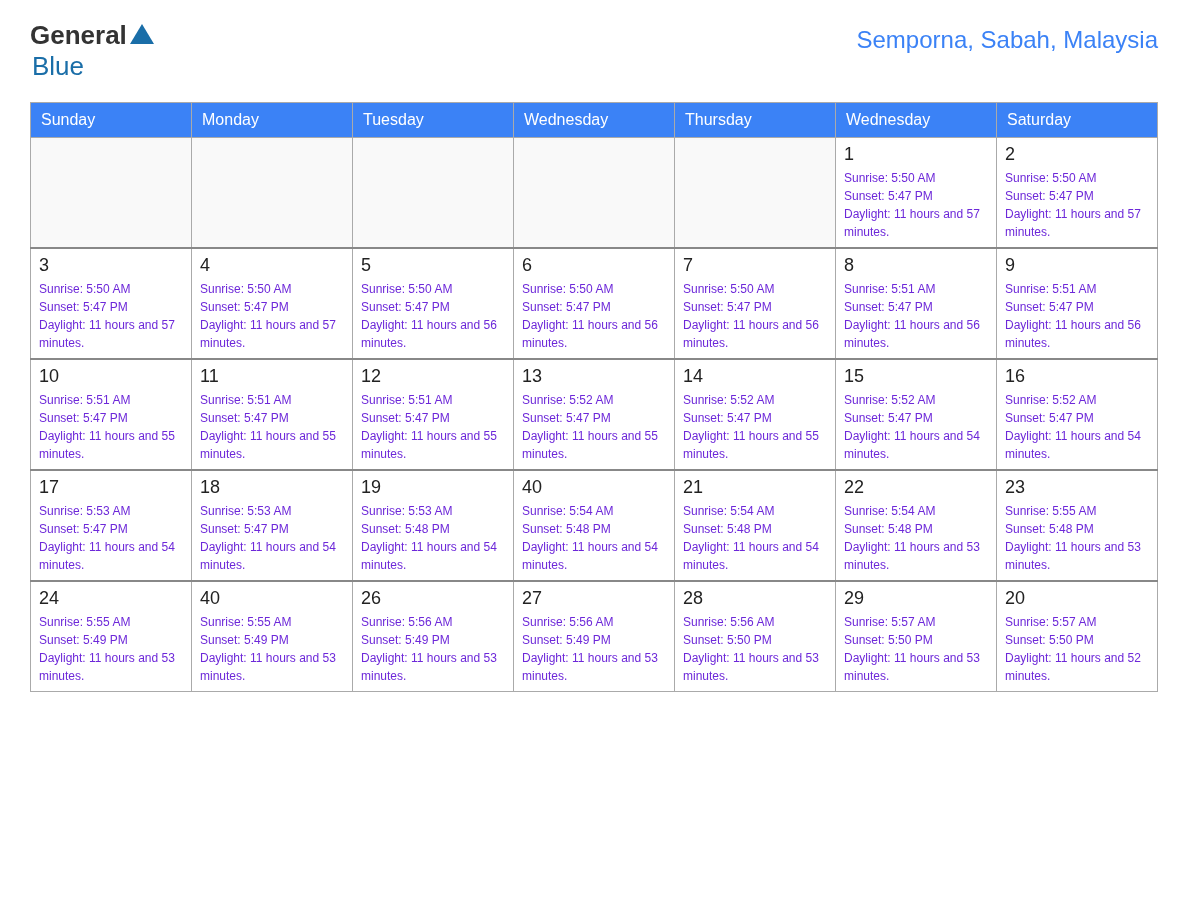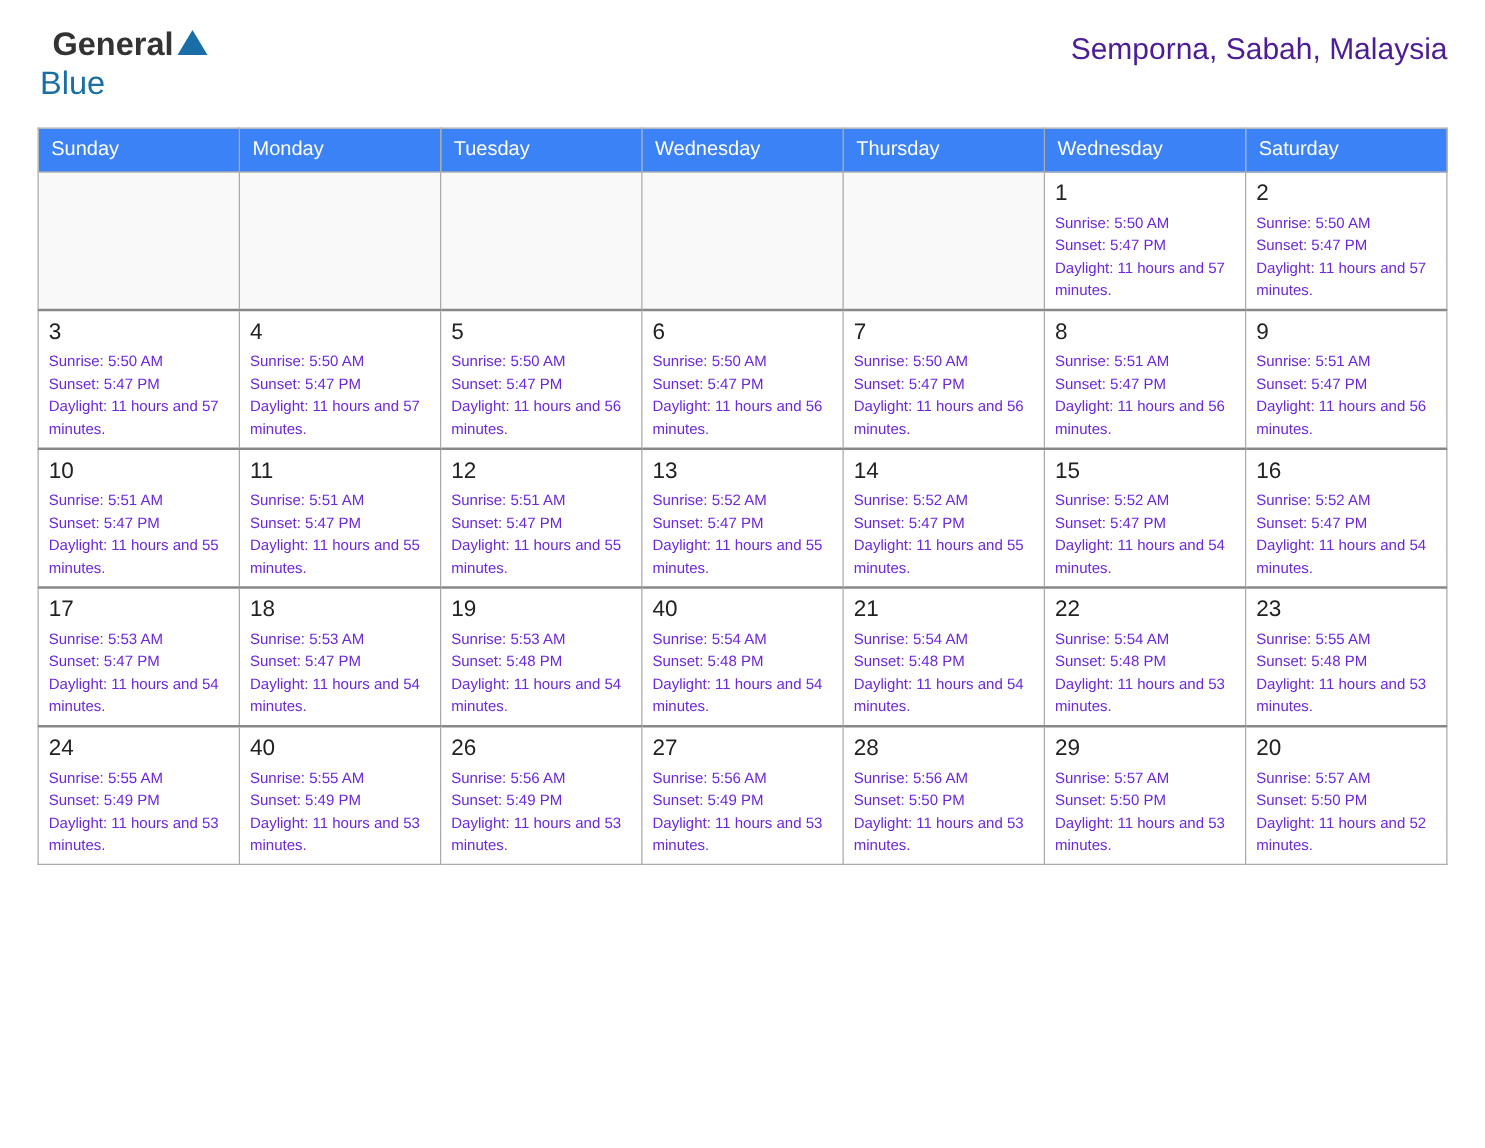--- a/index.html
+++ b/index.html
@@ -17,21 +17,20 @@
       margin-bottom: 20px;
     }
     .logo {
       display: flex;
       flex-direction: column;
       align-items: flex-start;
     }
     .logo-top {
       display: flex;
       align-items: center;
-      margin-left: 12px;
     }
     .logo-general {
       font-size: 26px;
       font-weight: bold;
       color: #333;
     }
     .logo-triangle {
       width: 0;
       height: 0;
       border-left: 12px solid transparent;
@@ -50,21 +49,21 @@
       text-align: right;
     }
     .month-title {
       font-size: 52px;
       font-weight: normal;
       color: #222;
       line-height: 1.1;
     }
     .location-title {
       font-size: 24px;
-      color: #4c1d95;
+      color: #3b82f6;
       margin-top: 6px;
     }
     .calendar-table {
       width: 100%;
       border-collapse: collapse;
       border: 1px solid #aaa;
     }
     .calendar-table th {
       background-color: #3b82f6;
       color: #fff;

